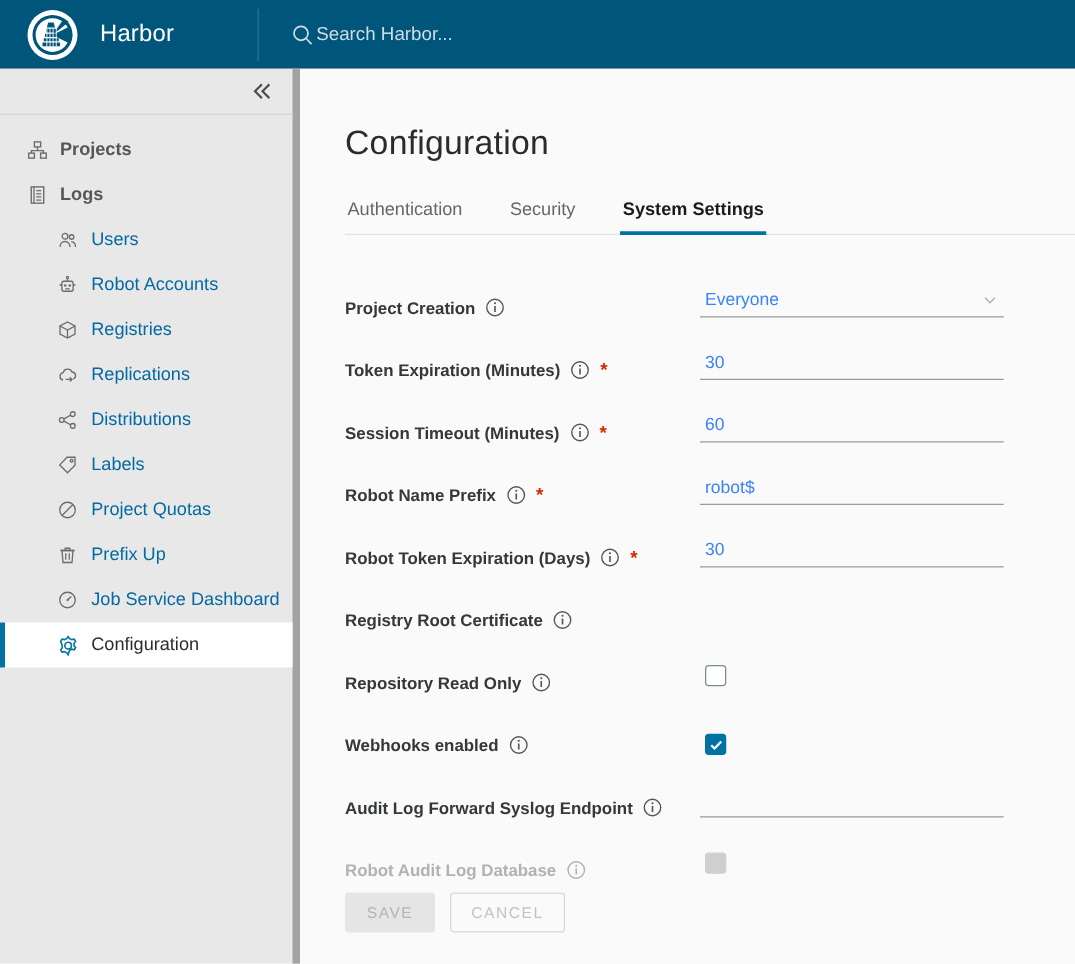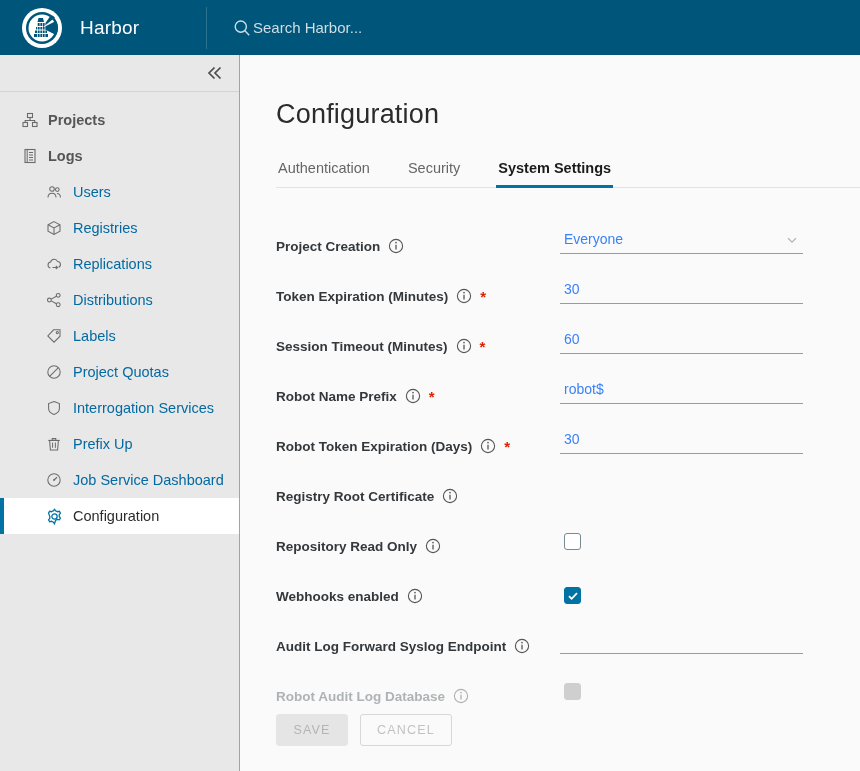--- a/index.html
+++ b/index.html
@@ -30,21 +30,21 @@
   .search-box { display: flex; align-items: center; margin-left: 26px; }
   .search-text { font-size: 15px; color: #cfdde4; margin-left: 2px; }
 
   
   .body-row { flex: 1 1 auto; display: flex; min-height: 0; }
 
   
   .sidebar {
     width: 240px; flex: 0 0 240px;
     background: #e8e8e8;
-    border-right: 1px solid #a3a3a3;
+    border-right: 6px solid #a3a3a3;
     display: flex; flex-direction: column;
   }
   .collapse-bar {
     height: 37px; flex: 0 0 37px;
     display: flex; align-items: center; justify-content: flex-end;
     padding-right: 14px;
     border-bottom: 1px solid #d4d4d4;
     cursor: pointer;
   }
   .nav { padding-top: 10px; }
@@ -214,20 +214,35 @@
             <svg width="16" height="16" viewBox="0 0 16 16">
               <circle cx="6" cy="5" r="2.3" fill="none" stroke="#6b6b6b" stroke-width="1.05"></circle>
               <path d="M2 13.5 c0-2.7 1.8-4.3 4-4.3 s4 1.6 4 4.3" fill="none" stroke="#6b6b6b" stroke-width="1.05"></path>
               <circle cx="11.3" cy="5.6" r="1.8" fill="none" stroke="#6b6b6b" stroke-width="1.05"></circle>
               <path d="M11 9.5 c2 0 3.4 1.5 3.4 4" fill="none" stroke="#6b6b6b" stroke-width="1.05"></path>
             </svg>
           </span>
           <span class="lbl">Users</span>
         </div>
 
+        <div class="nav-sub">
+          <span class="ico">
+            <svg width="16" height="16" viewBox="0 0 16 16">
+              <rect x="3.5" y="5" width="9" height="8" rx="1.6" fill="none" stroke="#6b6b6b" stroke-width="1.05"></rect>
+              <circle cx="6.2" cy="8.4" r="1" fill="#6b6b6b"></circle>
+              <circle cx="9.8" cy="8.4" r="1" fill="#6b6b6b"></circle>
+              <line x1="6.2" y1="11" x2="9.8" y2="11" stroke="#6b6b6b" stroke-width="1"></line>
+              <line x1="8" y1="2.4" x2="8" y2="5" stroke="#6b6b6b" stroke-width="1.05"></line>
+              <circle cx="8" cy="1.9" r="0.9" fill="none" stroke="#6b6b6b" stroke-width="1"></circle>
+              <line x1="1.6" y1="8" x2="3.5" y2="8" stroke="#6b6b6b" stroke-width="1.05"></line>
+              <line x1="12.5" y1="8" x2="14.4" y2="8" stroke="#6b6b6b" stroke-width="1.05"></line>
+            </svg>
+          </span>
+          <span class="lbl">Robot Accounts</span>
+        </div>
 
         <div class="nav-sub">
           <span class="ico">
             <svg width="16" height="16" viewBox="0 0 16 16">
               <path d="M8 1.6 L14 4.8 v6.4 L8 14.4 L2 11.2 V4.8 Z" fill="none" stroke="#6b6b6b" stroke-width="1.05"></path>
               <path d="M2 4.8 L8 8 l6-3.2 M8 8 v6.4" fill="none" stroke="#6b6b6b" stroke-width="1.05"></path>
             </svg>
           </span>
           <span class="lbl">Registries</span>
         </div>
@@ -268,28 +283,20 @@
         <div class="nav-sub">
           <span class="ico">
             <svg width="16" height="16" viewBox="0 0 16 16">
               <circle cx="8" cy="8" r="6.2" fill="none" stroke="#6b6b6b" stroke-width="1.05"></circle>
               <line x1="3.6" y1="12.4" x2="12.4" y2="3.6" stroke="#6b6b6b" stroke-width="1.05"></line>
             </svg>
           </span>
           <span class="lbl">Project Quotas</span>
         </div>
 
-        <div class="nav-sub">
-          <span class="ico">
-            <svg width="16" height="16" viewBox="0 0 16 16">
-              <path d="M8 1.6 L13.4 3.6 v4.8 c0 3.2-3.1 5.1-5.4 6 c-2.3-.9-5.4-2.8-5.4-6 V3.6 Z" fill="none" stroke="#6b6b6b" stroke-width="1.05"></path>
-            </svg>
-          </span>
-          <span class="lbl">Interrogation Services</span>
-        </div>
 
         <div class="nav-sub">
           <span class="ico">
             <svg width="16" height="16" viewBox="0 0 16 16">
               <path d="M3.6 4.4 h8.8 l-.8 9.6 H4.4 Z" fill="none" stroke="#6b6b6b" stroke-width="1.05"></path>
               <line x1="2.2" y1="4.4" x2="13.8" y2="4.4" stroke="#6b6b6b" stroke-width="1.05"></line>
               <path d="M6.2 4.4 V2.6 h3.6 v1.8" fill="none" stroke="#6b6b6b" stroke-width="1.05"></path>
               <line x1="6.6" y1="6.6" x2="6.6" y2="11.8" stroke="#6b6b6b" stroke-width="1"></line>
               <line x1="9.4" y1="6.6" x2="9.4" y2="11.8" stroke="#6b6b6b" stroke-width="1"></line>
             </svg>

